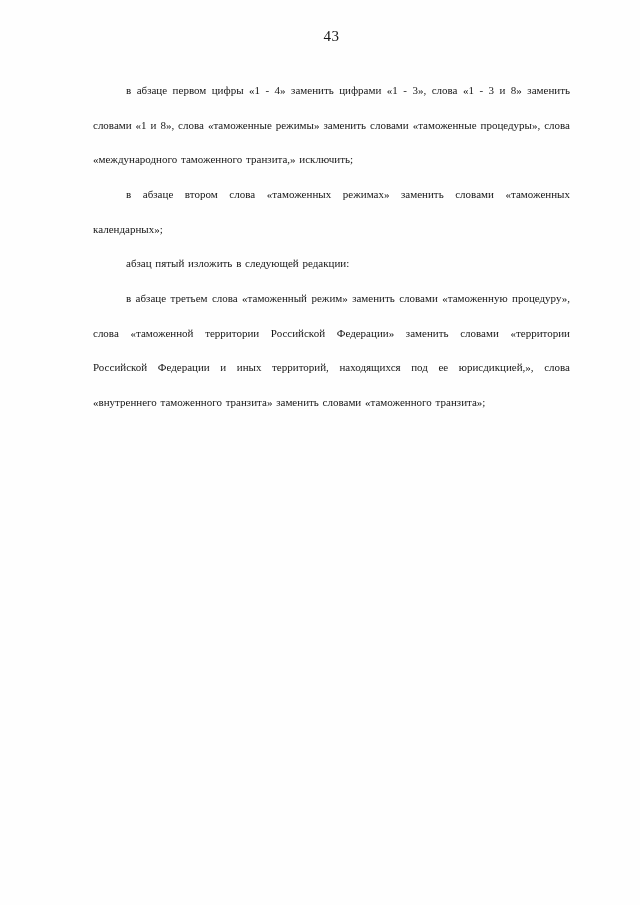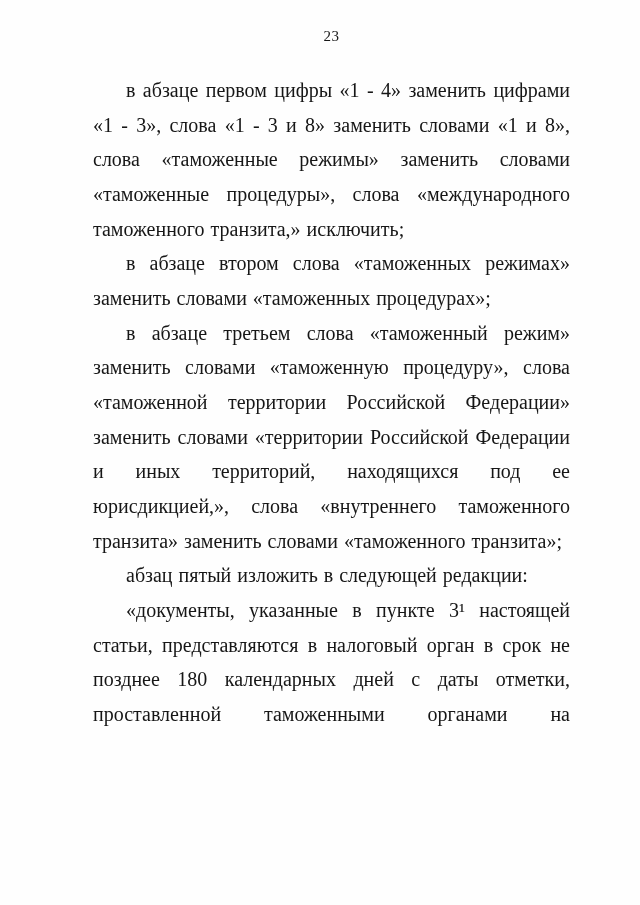--- a/index.html
+++ b/index.html
@@ -22,35 +22,34 @@
   .page-number {
     text-align: center;
     font-size: 15px;
     line-height: 20px;
     margin: 0 0 27px 0;
     letter-spacing: 0.5px;
   }
   .content p {
     margin: 0;
     text-indent: 33px;
-    font-size: 20px;
+    font-size: 11px;
     line-height: 34.65px;
     text-align: justify;
     word-spacing: 1px;
   }
   .content p.justify-last {
     text-align-last: justify;
   }
 </style>
 </head>
 <body>
 
 <div class="page">
-  <div class="page-number">23</div>
+  <div class="page-number">43</div>
 
   <div class="content">
     <p>в абзаце первом цифры «1 - 4» заменить цифрами «1 - 3», слова «1 - 3 и 8» заменить словами «1 и 8», слова «таможенные режимы» заменить словами «таможенные процедуры», слова «международного таможенного транзита,» исключить;</p>
-    <p>в абзаце втором слова «таможенных режимах» заменить словами «таможенных процедурах»;</p>
+    <p>в абзаце втором слова «таможенных режимах» заменить словами «таможенных календарных»;</p>
+    <p>абзац пятый изложить в следующей редакции:</p>
     <p>в абзаце третьем слова «таможенный режим» заменить словами «таможенную процедуру», слова «таможенной территории Российской Федерации» заменить словами «территории Российской Федерации и иных территорий, находящихся под ее юрисдикцией,», слова «внутреннего таможенного транзита» заменить словами «таможенного транзита»;</p>
-    <p>абзац пятый изложить в следующей редакции:</p>
-    <p class="justify-last">«документы, указанные в пункте 3¹ настоящей статьи, представляются в налоговый орган в срок не позднее 180 календарных дней с даты отметки, проставленной таможенными органами на</p>
   </div>
 </div>
 
 </body></html>

